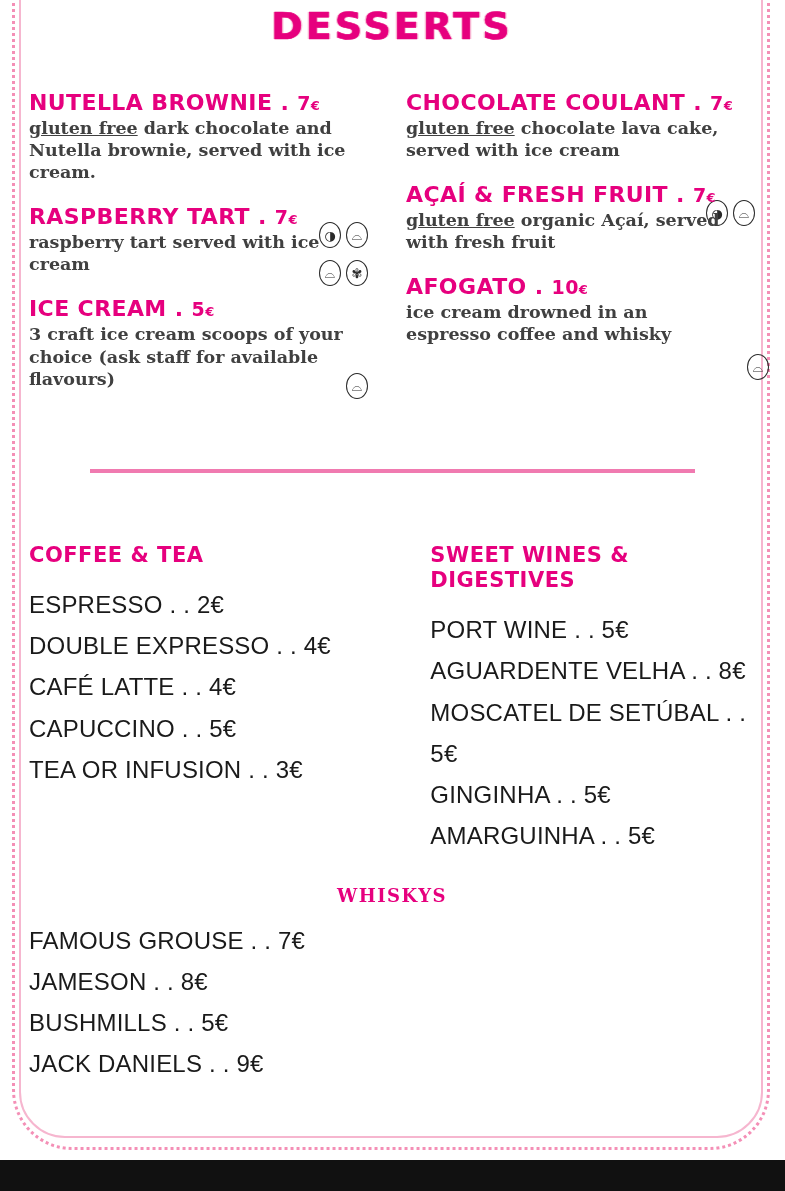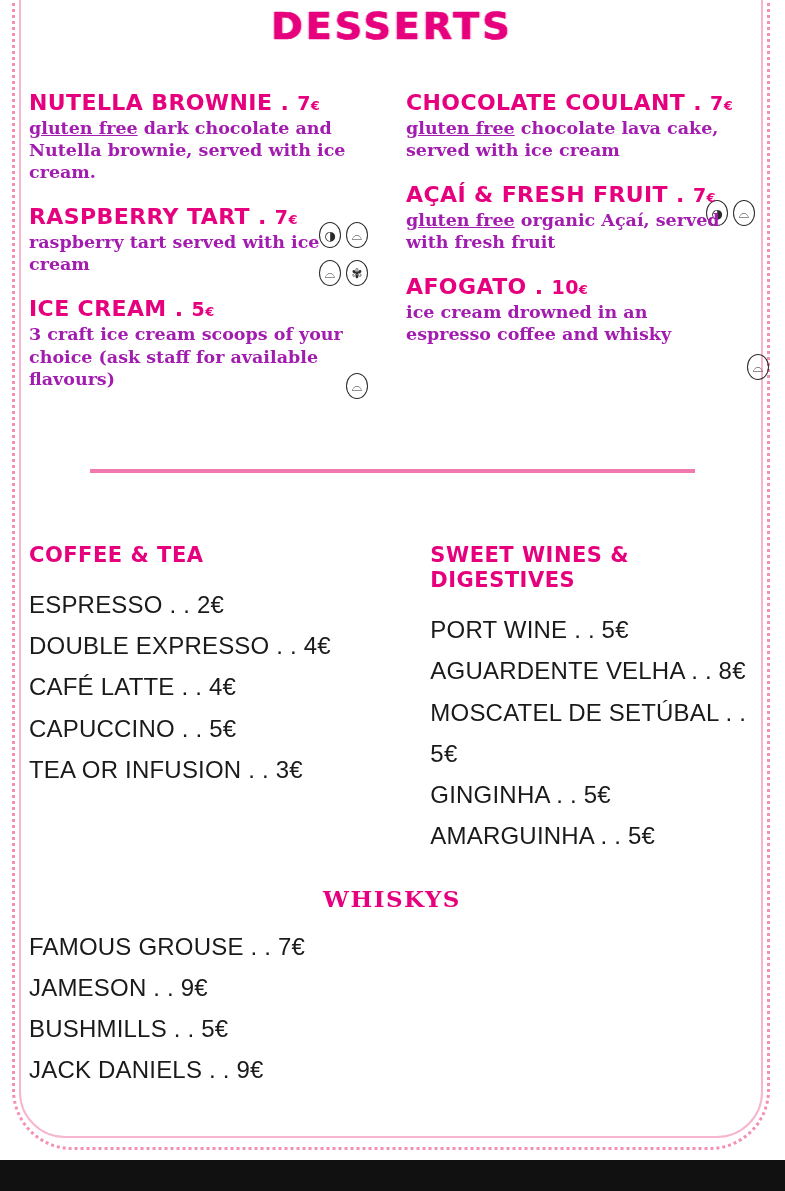--- a/index.html
+++ b/index.html
@@ -79,21 +79,21 @@
   }
   .item-name .price {
     font-size: 19px;
     font-weight: 800;
   }
   .item-name .cur { font-size: 13px; }
   .item-desc {
     font-family: "DejaVu Serif", serif;
     font-size: 17.5px;
     font-weight: 700;
-    color: #a21caf;
+    color: #404040;
     line-height: 1.26;
     margin-top: 2px;
     max-width: 330px;
   }
   .item-desc u { text-decoration: underline; }
 
   .icons {
     position: absolute;
     right: 0;
     display: flex;
@@ -147,21 +147,21 @@
     font-size: 24px;
     color: #1a1a1a;
     line-height: 1.72;
     letter-spacing: 0.2px;
   }
 
   .whiskys-title {
     text-align: center;
     font-family: "DejaVu Serif", serif;
     font-weight: 800;
-    font-size: 23px;
+    font-size: 18px;
     letter-spacing: 1.5px;
     color: #e6007e;
     margin-top: 28px;
   }
   .whisky-cols {
     display: flex;
     margin-top: 14px;
   }
   .whisky-cols .col { width: 50%; }
   .whisky-cols .col.right { padding-left: 22px; }
@@ -297,21 +297,21 @@
         <div class="drink-line">GINGINHA . . 5€</div>
         <div class="drink-line">AMARGUINHA . . 5€</div>
       </div>
     </div>
 
     <div class="whiskys-title">WHISKYS</div>
 
     <div class="whisky-cols">
       <div class="col left">
         <div class="drink-line">FAMOUS GROUSE . . 7€</div>
-        <div class="drink-line">JAMESON . . 9€</div>
+        <div class="drink-line">JAMESON . . 8€</div>
         <div class="drink-line">BUSHMILLS . . 5€</div>
         <div class="drink-line">JACK DANIELS . . 9€</div>
       </div>
     </div>
 
   </div>
 
   <div class="bottom-bar"></div>
 </div>
 

